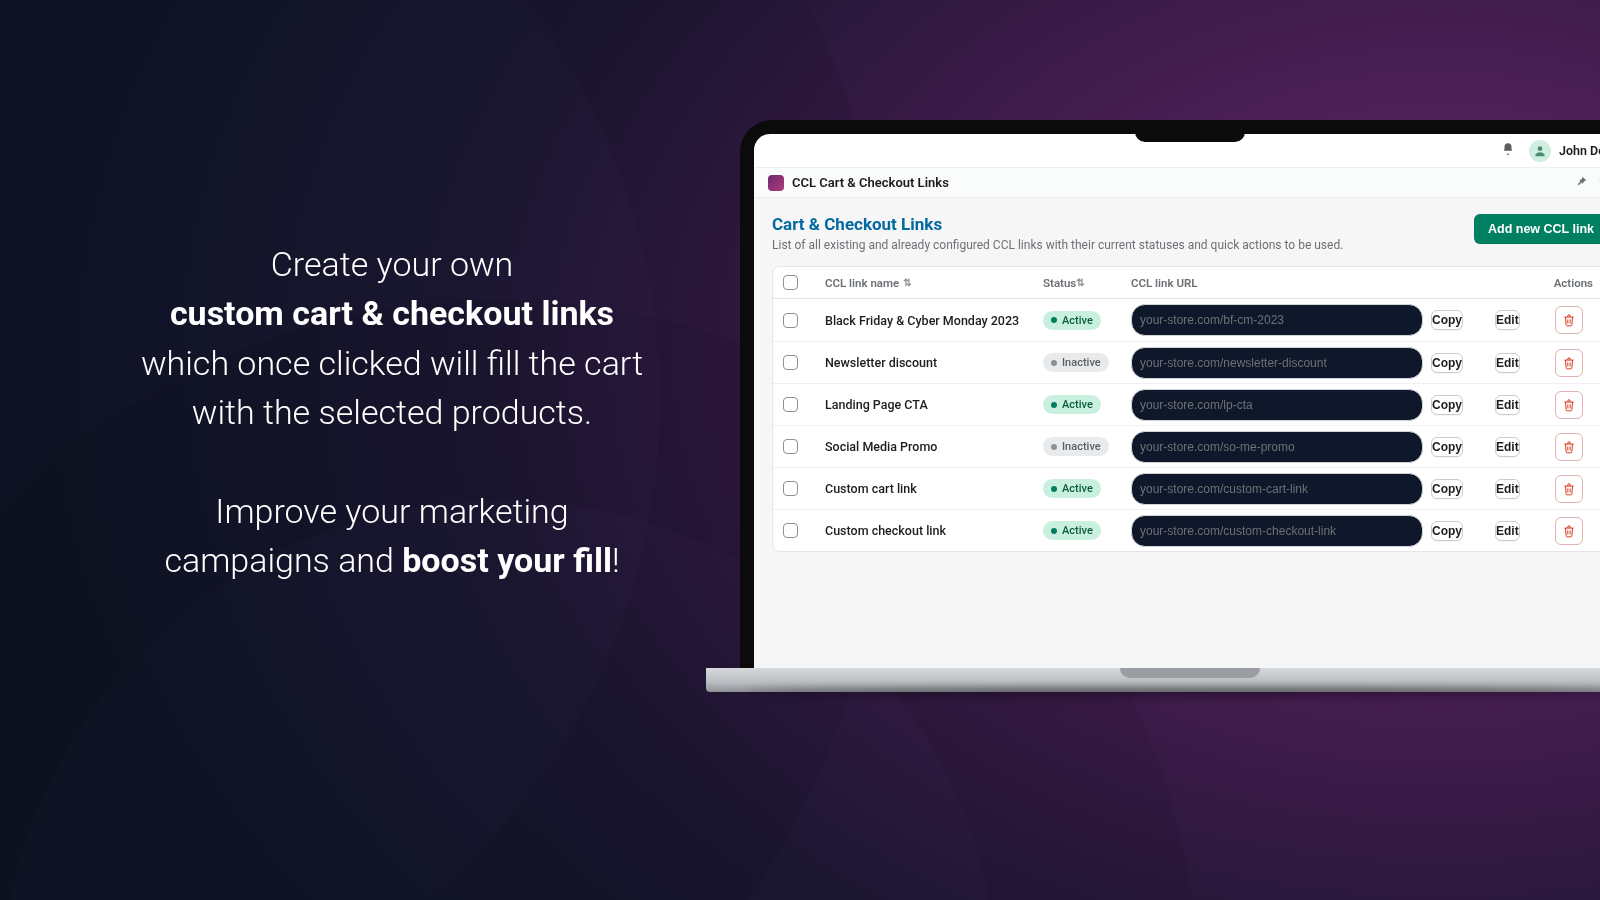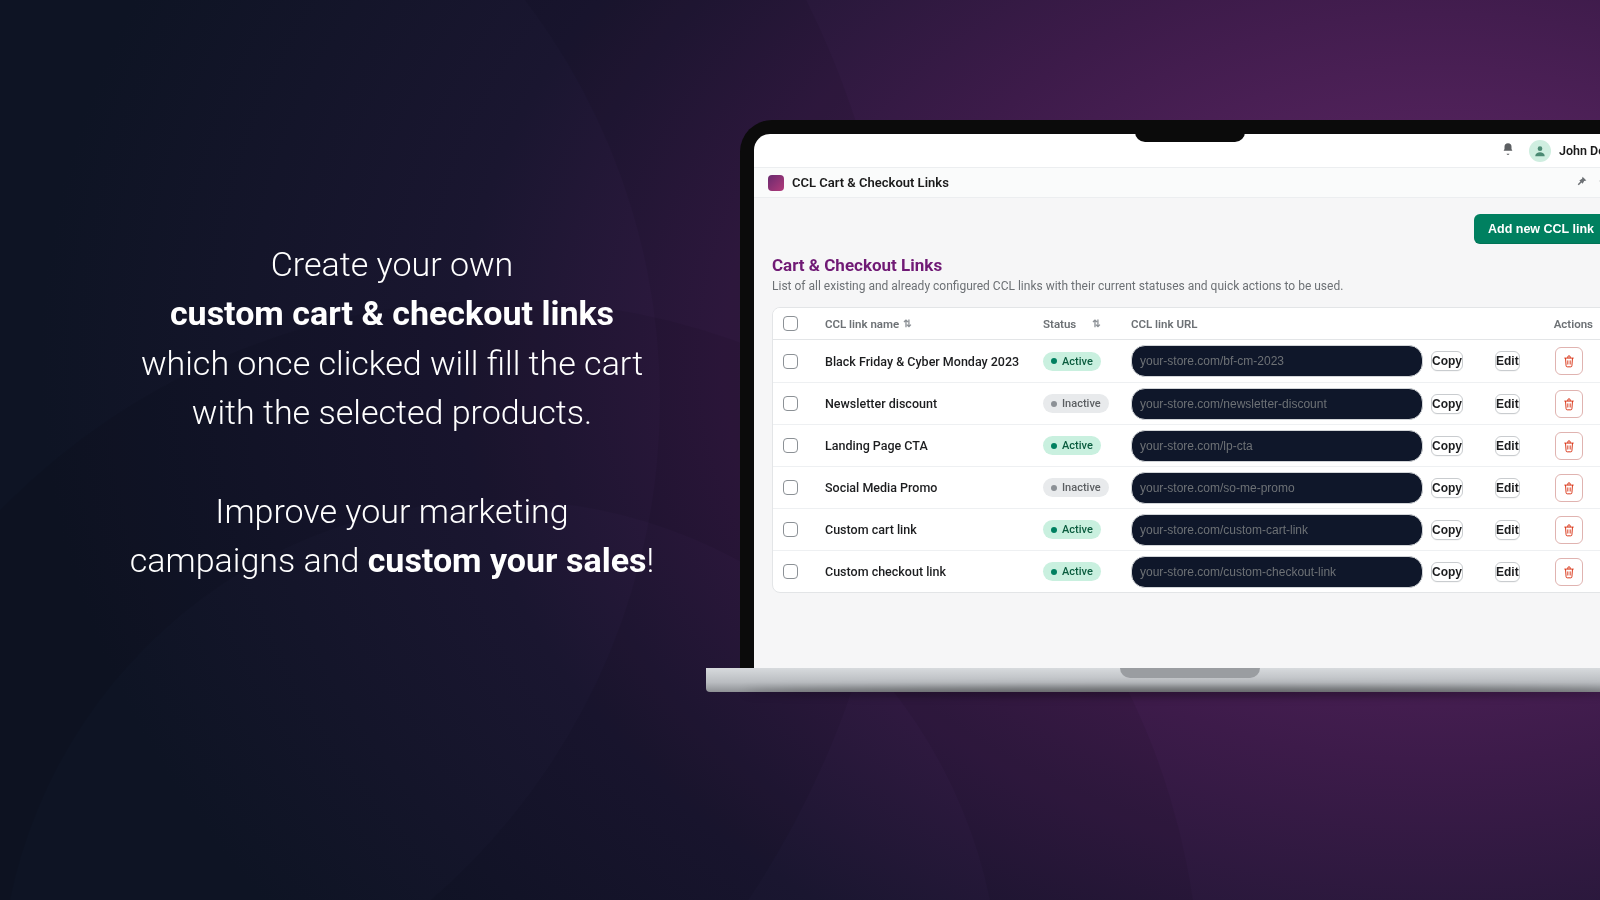--- a/index.html
+++ b/index.html
@@ -104,21 +104,21 @@
     width:16px; height:16px; background: linear-gradient(135deg,#6a2a6f,#b23a7a);
     border-radius:4px;
   }
   .app-title { font-size:13px; font-weight:600; color:#1a1a1a; }
   .approw-right { display:flex; align-items:center; gap:10px; color:#6d7175; }
   .pin, .kebab { font-size:14px; cursor:pointer; }
 
   .content { padding: 16px 18px; background:#f6f6f7; height: calc(100% - 64px); }
 
   .page-head { display:flex; align-items:flex-start; justify-content:space-between; margin-bottom:14px; }
-  .page-title { font-size:17px; font-weight:700; color:#701a75; margin-bottom:4px;margin-top:41px; }
+  .page-title { font-size:17px; font-weight:700; color:#0369a1; margin-bottom:4px; }
   .page-sub { font-size:12px; color:#6d7175; }
   .add-btn {
     background:#008060; color:#fff; border:none; border-radius:6px;
     padding: 8px 14px; font-size:12.5px; font-weight:600; cursor:pointer;
     box-shadow: inset 0 -1px 0 rgba(0,0,0,0.1);
   }
 
   .table {
     background:#fff; border:1px solid #e3e5e7; border-radius:8px; overflow:hidden;
   }
@@ -128,21 +128,21 @@
     align-items:center;
     gap: 8px;
     padding: 0 10px;
   }
   .thead {
     height: 32px; font-size:11.5px; color:#6d7175; font-weight:600;
     border-bottom:1px solid #e3e5e7; background:#fff;
   }
   .th-name { display:flex; align-items:center; gap:4px; }
   .sort-icon { font-size:10px; color:#8c9196; }
-  .th-status { display:flex; align-items:center; gap:16px; }
+  .th-status { display:flex; align-items:center; gap:0; }
   .th-actions { text-align:right; grid-column: 5 / span 3; padding-right:4px; }
 
   .trow {
     height: 42px; border-top:1px solid #eef0f2; font-size:12.5px; color:#1c1d1f;
   }
   .trow:first-of-type { border-top:none; }
   .cb {
     width:15px; height:15px; border:1.5px solid #8c9196; border-radius:4px; background:#fff; cursor:pointer;
   }
   .name-cell { font-weight:500; }
@@ -176,21 +176,21 @@
 
 <div class="bg-swirl"></div>
 
 <div class="marketing">
   <span>Create your own</span><br>
   <strong>custom cart &amp; checkout links</strong><br>
   <span>which once clicked will fill the cart</span><br>
   <span>with the selected products.</span>
   <span class="gap"></span>
   <span>Improve your marketing</span><br>
-  <span>campaigns and </span><strong>custom your sales</strong><span>!</span>
+  <span>campaigns and </span><strong>boost your fill</strong><span>!</span>
 </div>
 
 <div class="laptop">
   <div class="laptop-body">
     <div class="notch"></div>
     <div class="screen">
 
       <div class="topbar">
         <span class="bell">
           <svg width="14" height="14" viewBox="0 0 24 24" fill="#5c5f62">

